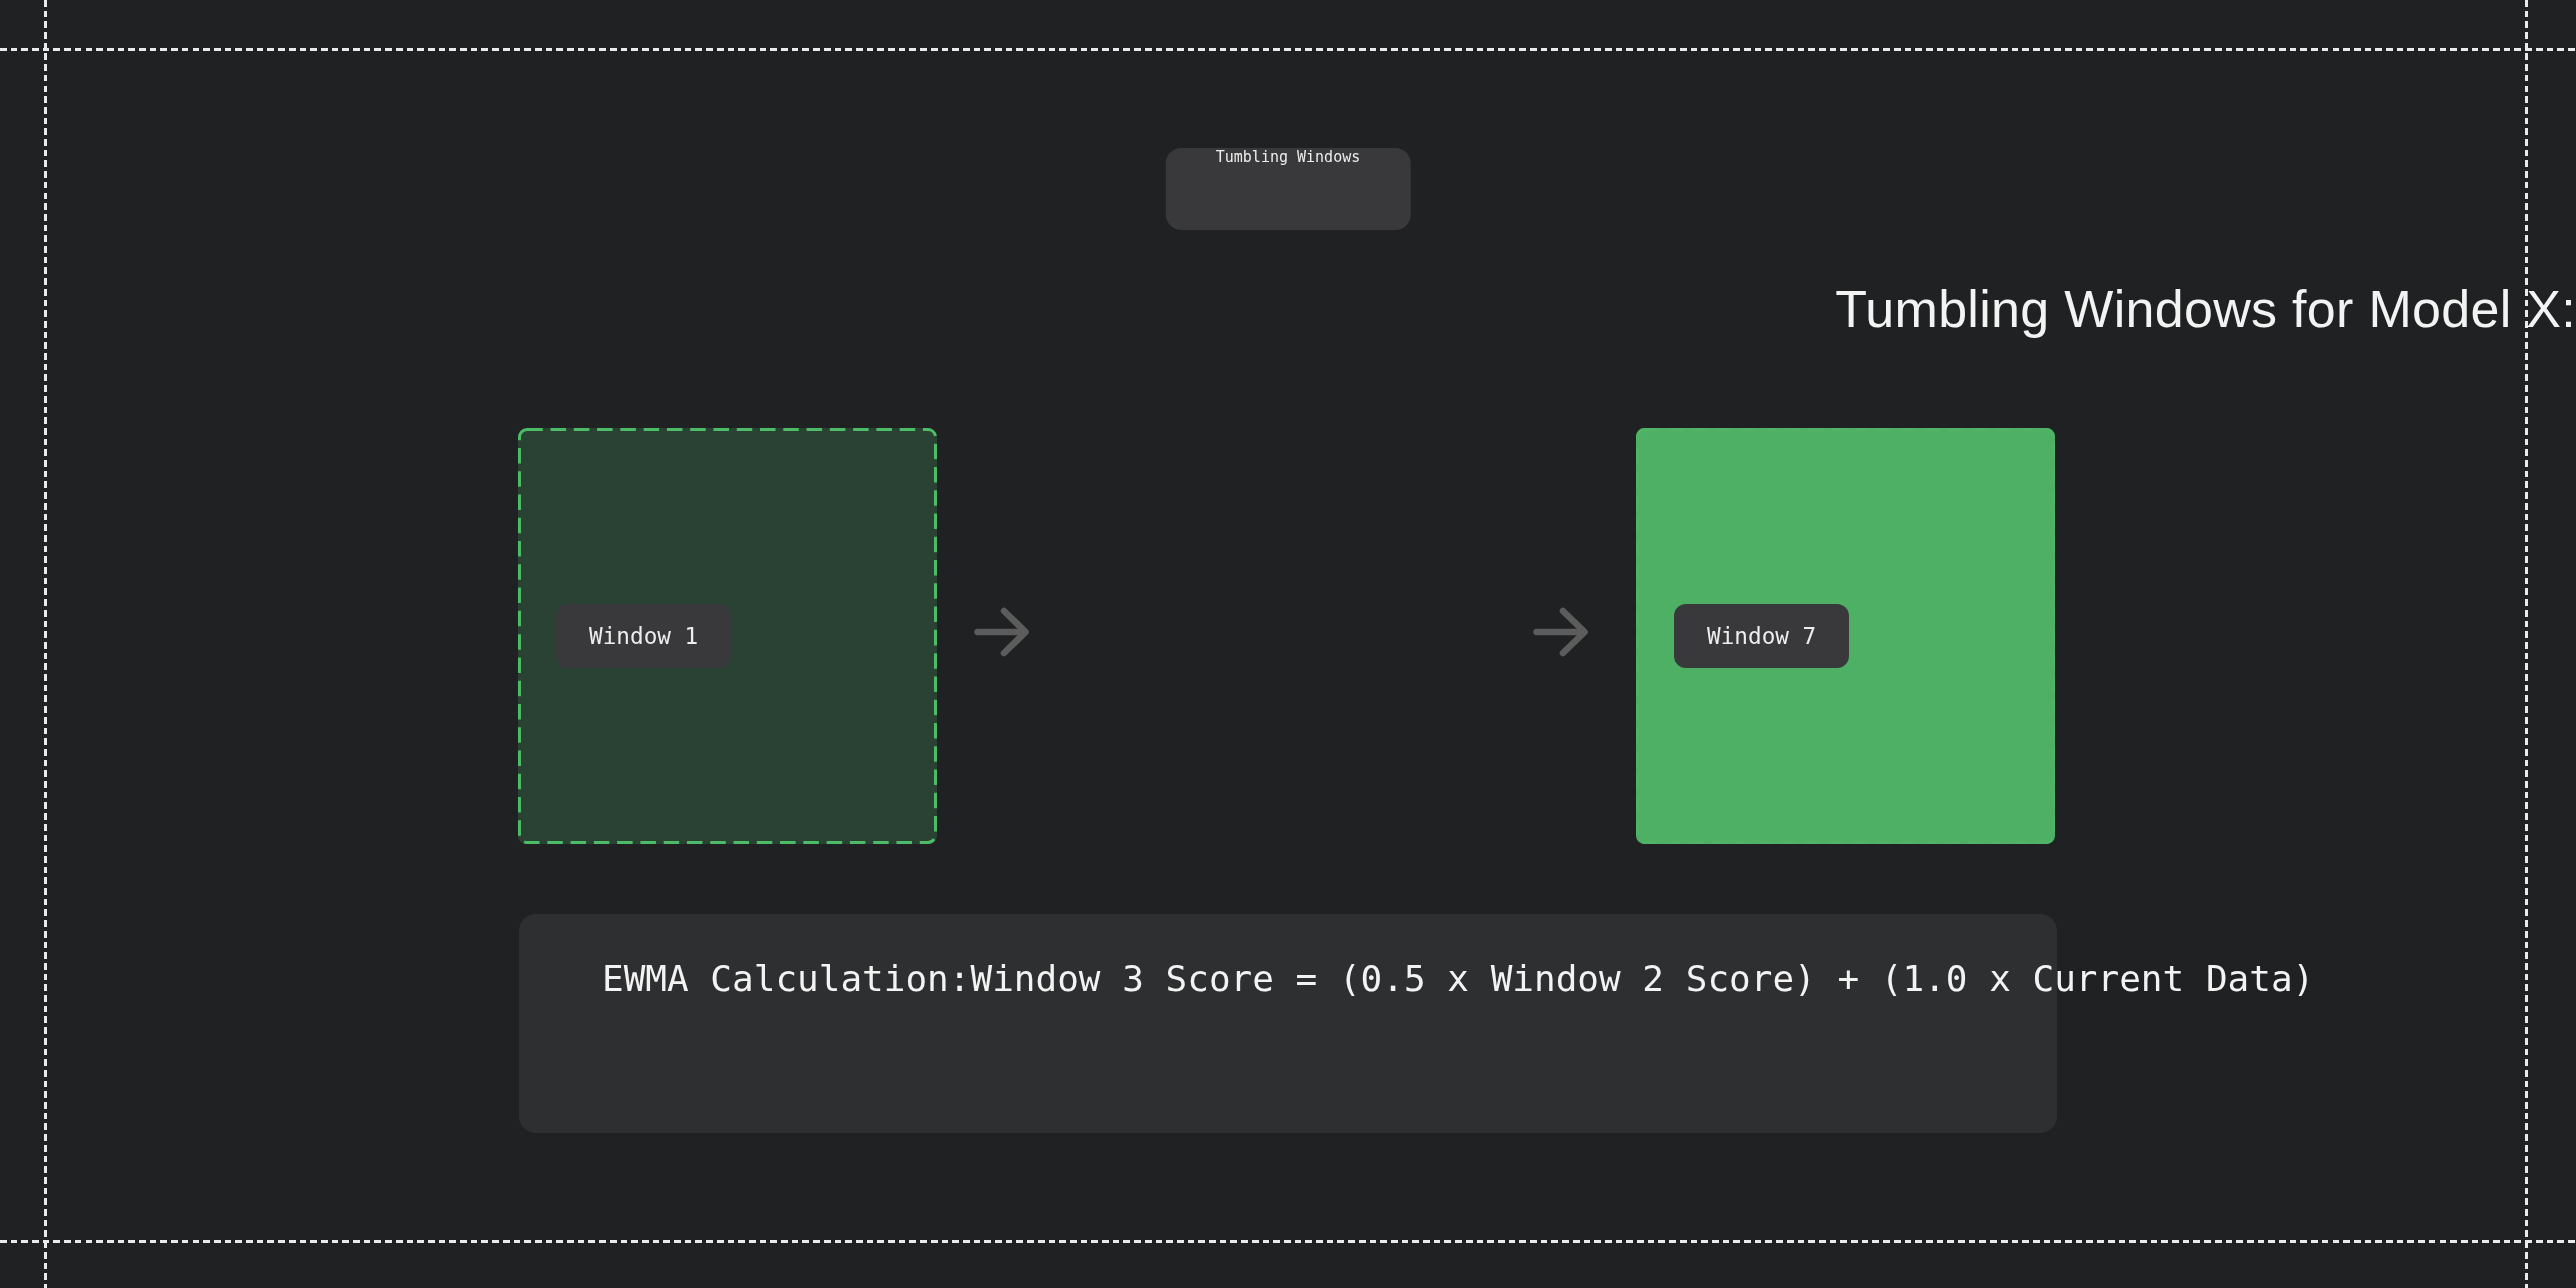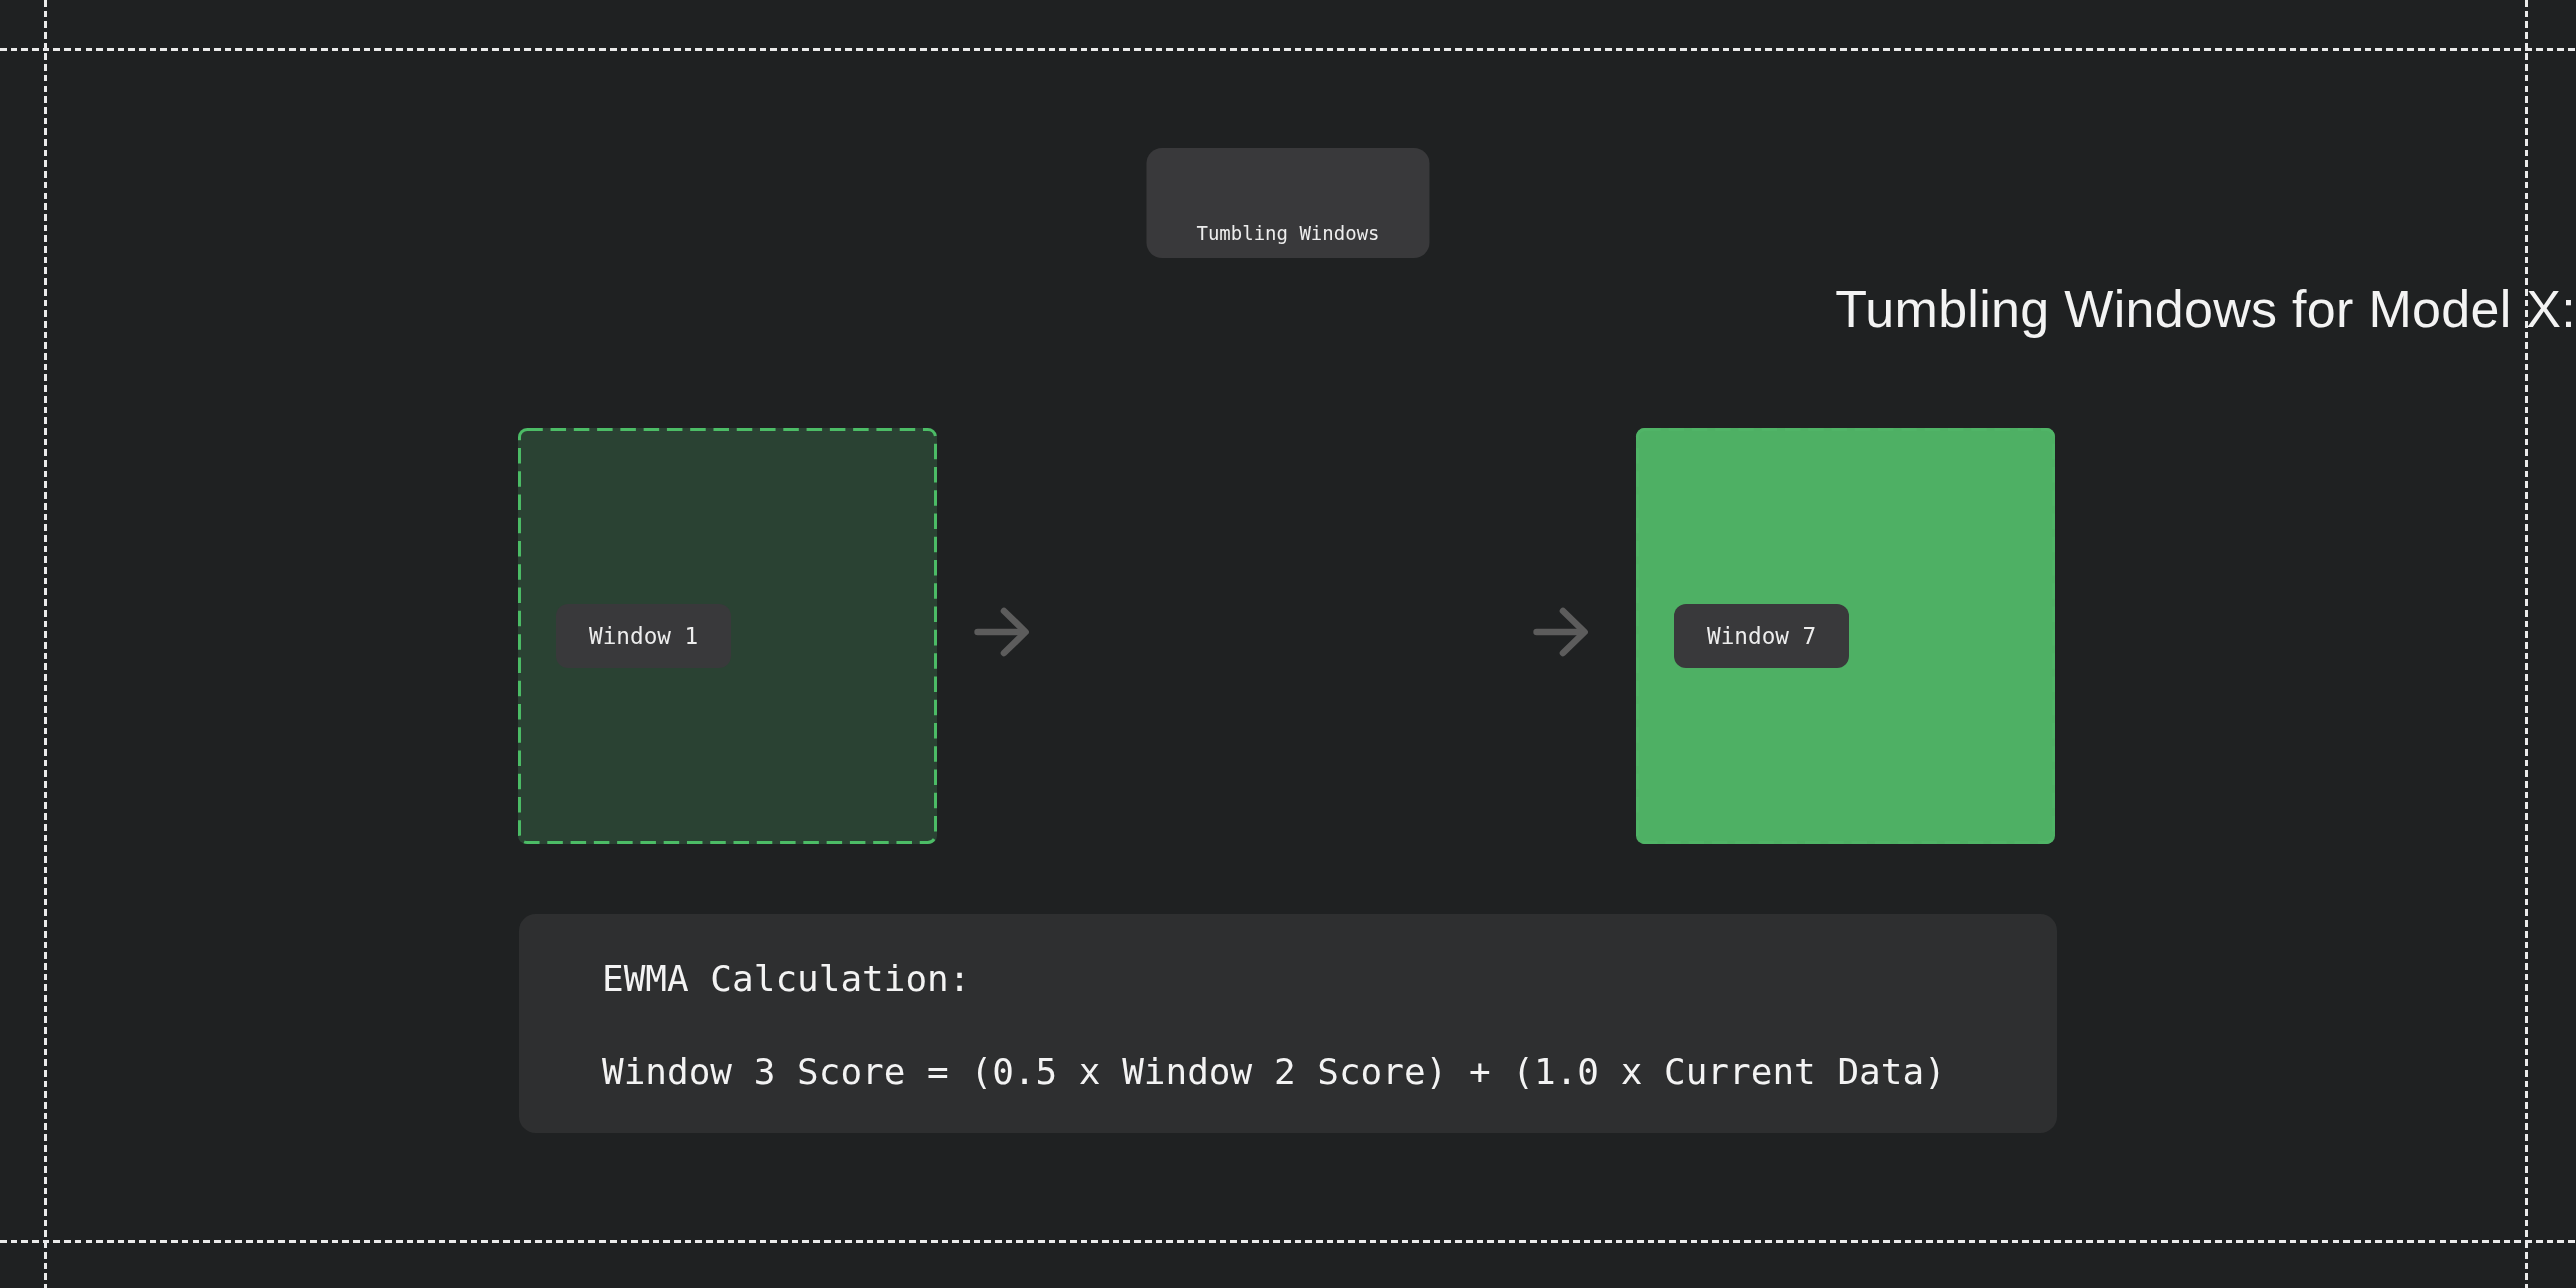--- a/index.html
+++ b/index.html
@@ -21,24 +21,24 @@
   .frame-h.bottom { top: 1240px; }
   .frame-v {
     position: absolute; top: 0; bottom: 0; width: 3px;
     background: repeating-linear-gradient(to bottom, var(--frame-dash) 0 6.6px, transparent 6.6px 10.7px);
   }
   .frame-v.left { left: 44px; }
   .frame-v.right { left: 2525px; }
 
   .badge {
     position: absolute; top: 148px; left: 50%; transform: translateX(-50%);
-    height: 82px; padding: 14px 50px; border-radius: 15.5px;
-    background: var(--chip-bg); display: flex; align-items: flex-end;
+    height: 82px; padding: 0 50px; border-radius: 15.5px;
+    background: var(--chip-bg); display: flex; align-items: flex-start;
     font-family: "DejaVu Sans Mono", "Liberation Mono", monospace;
-    font-size: 19px; color: var(--chip-text); white-space: nowrap;
+    font-size: 15px; color: var(--chip-text); white-space: nowrap;
   }
 
   .title {
     position: absolute; top: 279px; left: 0; width: 100%;
     text-align: right; margin: 0;
     font-size: 52px; font-weight: 500; color: var(--text);
     letter-spacing: 0.3px;
   }
 
   .window-box {
@@ -66,21 +66,21 @@
   .arrow path {
     stroke: var(--arrow); stroke-width: 11; fill: none;
     stroke-linecap: round; stroke-linejoin: round;
   }
 
   .panel {
     position: absolute; left: 519px; top: 914px; width: 1538px; height: 219px;
     box-sizing: border-box; border-radius: 16.7px;
     background: var(--panel-bg);
     padding: 47px 24px 0 83px;
-    display: flex; flex-direction: column; row-gap: 57px;
+    display: flex; flex-direction: row; row-gap: 57px;
     font-family: "DejaVu Sans Mono", "Liberation Mono", monospace;
     font-size: 36px; line-height: 36px; color: var(--text);
     white-space: nowrap;
   }
 </style>
 </head>
 <body style="--background: #1f2122; --frame-dash: #eaeaea; --chip-bg: #39393b; --chip-text: #ededed; --panel-bg: #2e2f30; --arrow: #5c5c5c; --text: #f3f3f3;">
 
 <div class="canvas">
 

